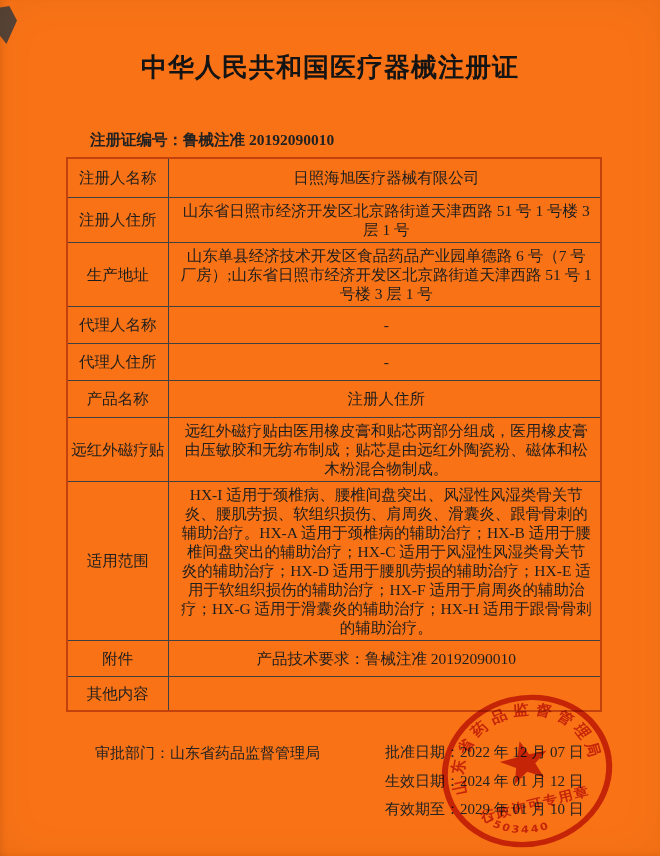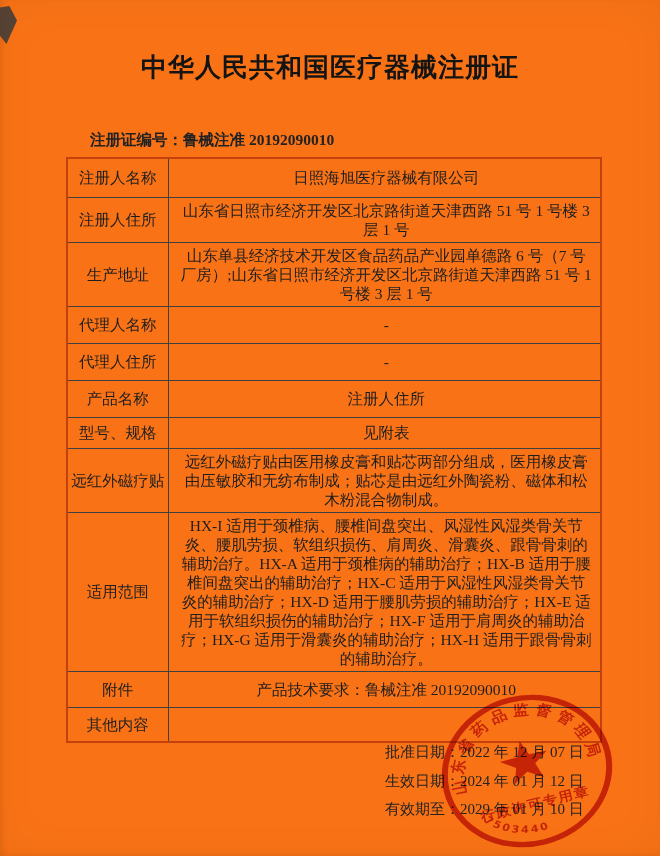--- a/index.html
+++ b/index.html
@@ -141,43 +141,40 @@
         <td class="fvalue">-</td>
       </tr>
       <tr class="rh37">
         <td class="flabel">代理人住所</td>
         <td class="fvalue">-</td>
       </tr>
       <tr class="rh37">
         <td class="flabel">产品名称</td>
         <td class="fvalue">注册人住所</td>
       </tr>
-      <tr class="rh31">
-        <td class="flabel">型号、规格</td>
-        <td class="fvalue">见附表</td>
-      </tr>
       <tr class="rh60">
         <td class="flabel">远红外磁疗贴</td>
         <td class="fvalue">远红外磁疗贴由医用橡皮膏和贴芯两部分组成，医用橡皮膏由压敏胶和无纺布制成；贴芯是由远红外陶瓷粉、磁体和松木粉混合物制成。</td>
       </tr>
       <tr class="rh130">
         <td class="flabel">适用范围</td>
         <td class="fvalue">HX-I 适用于颈椎病、腰椎间盘突出、风湿性风湿类骨关节炎、腰肌劳损、软组织损伤、肩周炎、滑囊炎、跟骨骨刺的辅助治疗。HX-A 适用于颈椎病的辅助治疗；HX-B 适用于腰椎间盘突出的辅助治疗；HX-C 适用于风湿性风湿类骨关节炎的辅助治疗；HX-D 适用于腰肌劳损的辅助治疗；HX-E 适用于软组织损伤的辅助治疗；HX-F 适用于肩周炎的辅助治疗；HX-G 适用于滑囊炎的辅助治疗；HX-H 适用于跟骨骨刺的辅助治疗。</td>
       </tr>
       <tr class="rh36">
         <td class="flabel">附件</td>
         <td class="fvalue">产品技术要求：鲁械注准 20192090010</td>
       </tr>
       <tr class="rh35">
         <td class="flabel">其他内容</td>
         <td class="fvalue"></td>
       </tr>
     </tbody>
   </table>
 
+  <div class="footer-dept">审批部门：山东省药品监督管理局</div>
 
   <div class="footer-dates">
     <div class="fline">批准日期：2022 年 12 月 07 日</div>
     <div class="fline">生效日期：2024 年 01 月 12 日</div>
     <div class="fline">有效期至：2029 年 01 月 10 日</div>
   </div>
 
   <svg class="seal" viewBox="0 0 200 200" preserveAspectRatio="none">
     <defs>
       <path id="arcTop" d="M 34.3,117.6 A 68,68 0 1 1 165.7,117.6" fill="none"></path>

